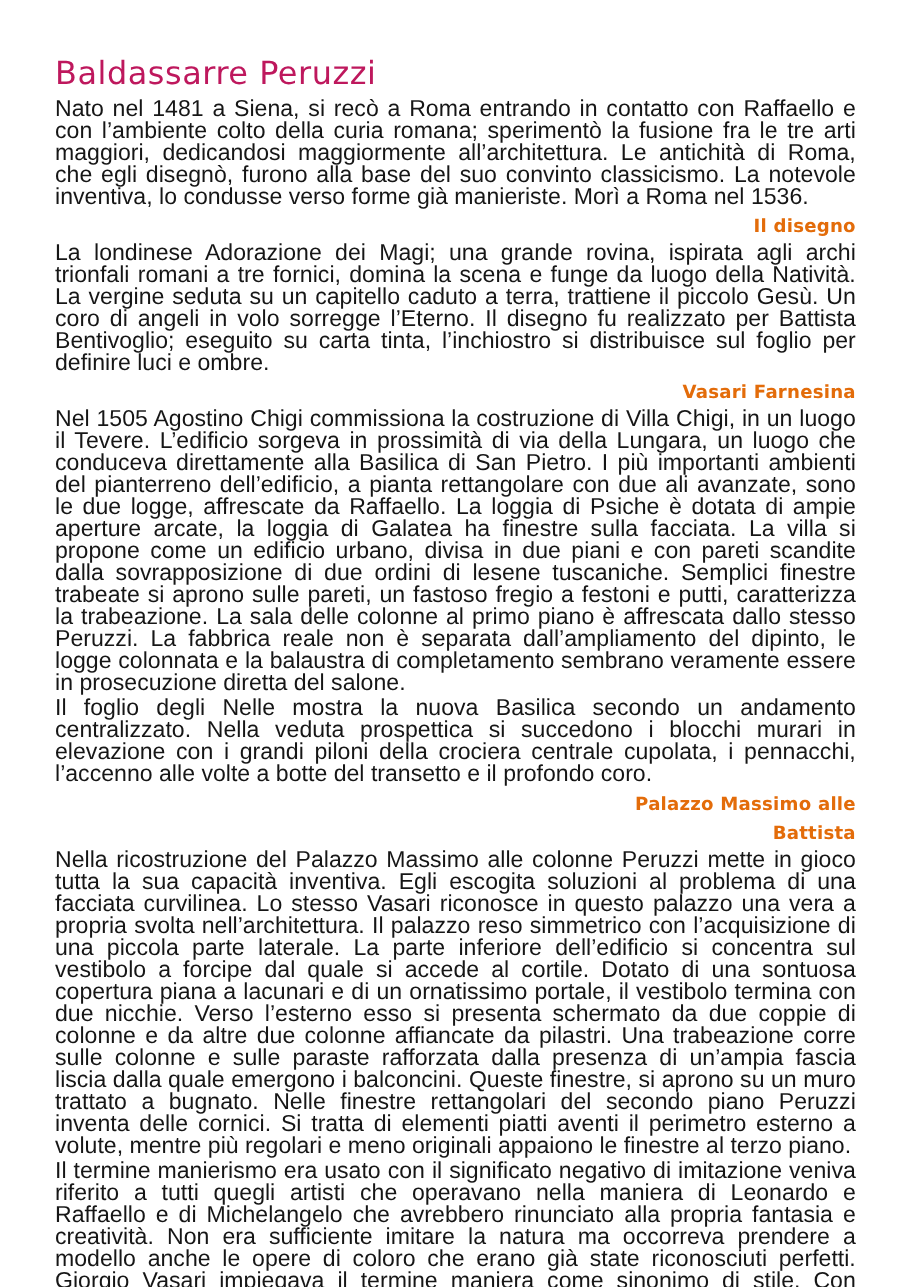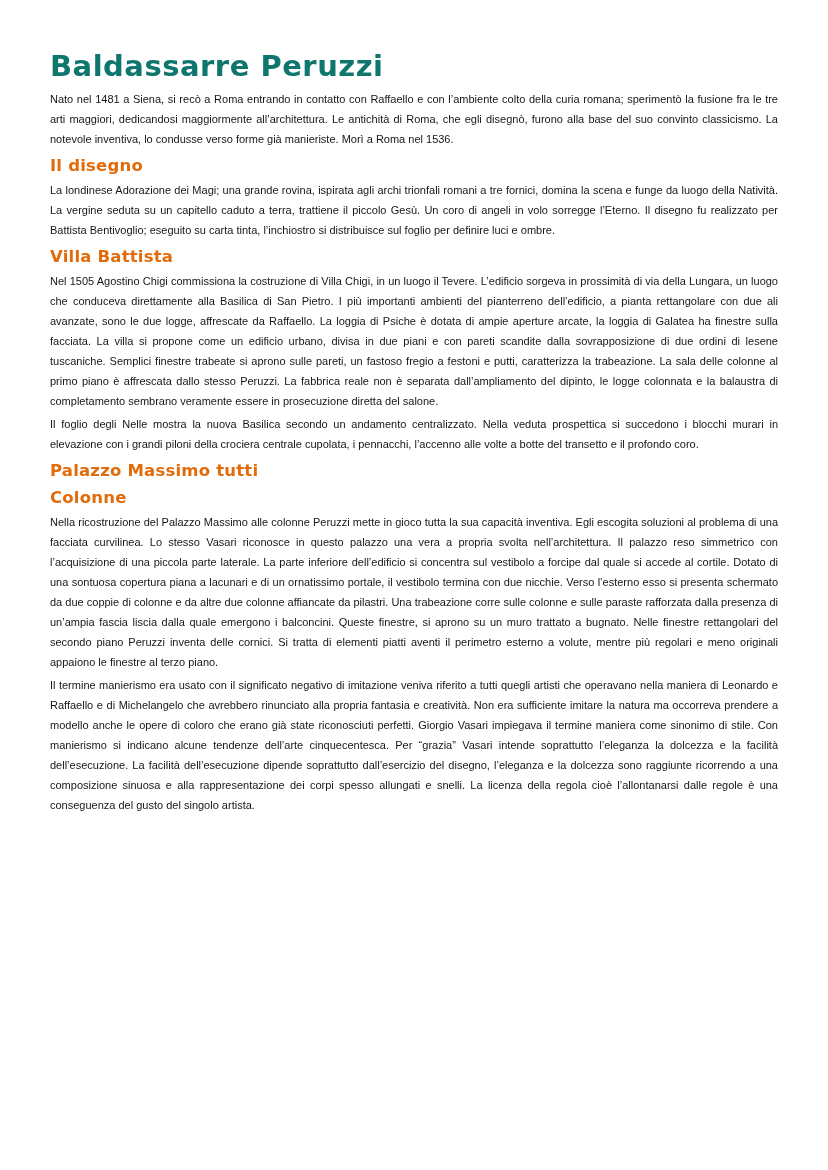--- a/index.html
+++ b/index.html
@@ -11,67 +11,68 @@
     width: 828px;
     height: 1170px;
     box-sizing: border-box;
     background: #ffffff;
     padding: 46px 50px 0 50px;
     font-family: "Liberation Sans", sans-serif;
     overflow: hidden;
   }
   .h1 {
     font-family: "DejaVu Sans", sans-serif;
-    font-weight: 700;
+    font-weight: 400;
     font-size: 29px;
     line-height: 32px;
     letter-spacing: 0.5px;
-    color: #0f766e;
+    color: #be185d;
     margin: 4px 0 7px 0;
   }
   .h2 {
     font-family: "DejaVu Sans", sans-serif;
     font-weight: 700;
     font-size: 16.5px;
     line-height: 20px;
     color: #e36c0a;
     letter-spacing: 0.2px;
     margin: 7px 0 4px 0;
+    text-align: right;
   }
   .body-p {
-    font-size: 11px;
+    font-size: 21px;
     line-height: 20px;
     color: #161616;
     text-align: justify;
     margin: 0 0 3px 0;
   }
 </style>
 </head>
 <body>
 
 <div class="page">
 
   <div class="h1">Baldassarre Peruzzi</div>
 
   <p class="body-p">Nato nel 1481 a Siena, si recò a Roma entrando in contatto con Raffaello e con l’ambiente colto della curia romana; sperimentò la fusione fra le tre arti maggiori, dedicandosi maggiormente all’architettura. Le antichità di Roma, che egli disegnò, furono alla base del suo convinto classicismo. La notevole inventiva, lo condusse verso forme già manieriste. Morì a Roma nel 1536.</p>
 
   <div class="h2">Il disegno</div>
 
   <p class="body-p">La londinese Adorazione dei Magi; una grande rovina, ispirata agli archi trionfali romani a tre fornici, domina la scena e funge da luogo della Natività. La vergine seduta su un capitello caduto a terra, trattiene il piccolo Gesù. Un coro di angeli in volo sorregge l’Eterno. Il disegno fu realizzato per Battista Bentivoglio; eseguito su carta tinta, l’inchiostro si distribuisce sul foglio per definire luci e ombre.</p>
 
-  <div class="h2">Villa Battista</div>
+  <div class="h2">Vasari Farnesina</div>
 
   <p class="body-p">Nel 1505 Agostino Chigi commissiona la costruzione di Villa Chigi, in un luogo il Tevere. L’edificio sorgeva in prossimità di via della Lungara, un luogo che conduceva direttamente alla Basilica di San Pietro. I più importanti ambienti del pianterreno dell’edificio, a pianta rettangolare con due ali avanzate, sono le due logge, affrescate da Raffaello. La loggia di Psiche è dotata di ampie aperture arcate, la loggia di Galatea ha finestre sulla facciata. La villa si propone come un edificio urbano, divisa in due piani e con pareti scandite dalla sovrapposizione di due ordini di lesene tuscaniche. Semplici finestre trabeate si aprono sulle pareti, un fastoso fregio a festoni e putti, caratterizza la trabeazione. La sala delle colonne al primo piano è affrescata dallo stesso Peruzzi. La fabbrica reale non è separata dall’ampliamento del dipinto, le logge colonnata e la balaustra di completamento sembrano veramente essere in prosecuzione diretta del salone.</p>
 
 
   <p class="body-p">Il foglio degli Nelle mostra la nuova Basilica secondo un andamento centralizzato. Nella veduta prospettica si succedono i blocchi murari in elevazione con i grandi piloni della crociera centrale cupolata, i pennacchi, l’accenno alle volte a botte del transetto e il profondo coro.</p>
 
-  <div class="h2">Palazzo Massimo tutti</div>
+  <div class="h2">Palazzo Massimo alle</div>
 
-  <div class="h2">Colonne</div>
+  <div class="h2">Battista</div>
 
   <p class="body-p">Nella ricostruzione del Palazzo Massimo alle colonne Peruzzi mette in gioco tutta la sua capacità inventiva. Egli escogita soluzioni al problema di una facciata curvilinea. Lo stesso Vasari riconosce in questo palazzo una vera a propria svolta nell’architettura. Il palazzo reso simmetrico con l’acquisizione di una piccola parte laterale. La parte inferiore dell’edificio si concentra sul vestibolo a forcipe dal quale si accede al cortile. Dotato di una sontuosa copertura piana a lacunari e di un ornatissimo portale, il vestibolo termina con due nicchie. Verso l’esterno esso si presenta schermato da due coppie di colonne e da altre due colonne affiancate da pilastri. Una trabeazione corre sulle colonne e sulle paraste rafforzata dalla presenza di un’ampia fascia liscia dalla quale emergono i balconcini. Queste finestre, si aprono su un muro trattato a bugnato. Nelle finestre rettangolari del secondo piano Peruzzi inventa delle cornici. Si tratta di elementi piatti aventi il perimetro esterno a volute, mentre più regolari e meno originali appaiono le finestre al terzo piano.</p>
 
 
   <p class="body-p">Il termine manierismo era usato con il significato negativo di imitazione veniva riferito a tutti quegli artisti che operavano nella maniera di Leonardo e Raffaello e di Michelangelo che avrebbero rinunciato alla propria fantasia e creatività. Non era sufficiente imitare la natura ma occorreva prendere a modello anche le opere di coloro che erano già state riconosciuti perfetti. Giorgio Vasari impiegava il termine maniera come sinonimo di stile. Con manierismo si indicano alcune tendenze dell’arte cinquecentesca. Per “grazia” Vasari intende soprattutto l’eleganza la dolcezza e la facilità dell’esecuzione. La facilità dell’esecuzione dipende soprattutto dall’esercizio del disegno, l’eleganza e la dolcezza sono raggiunte ricorrendo a una composizione sinuosa e alla rappresentazione dei corpi spesso allungati e snelli. La licenza della regola cioè l’allontanarsi dalle regole è una conseguenza del gusto del singolo artista.</p>
 
 
 
 </div>
 

